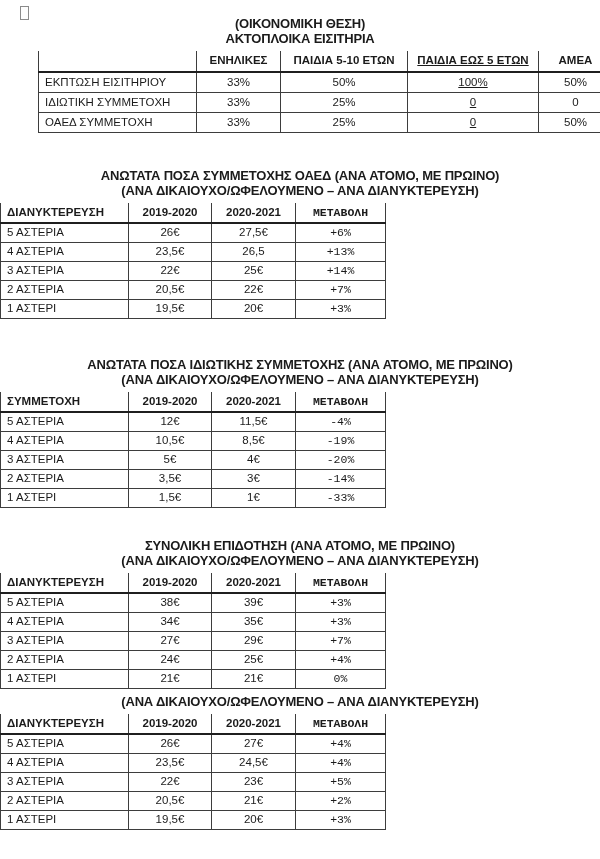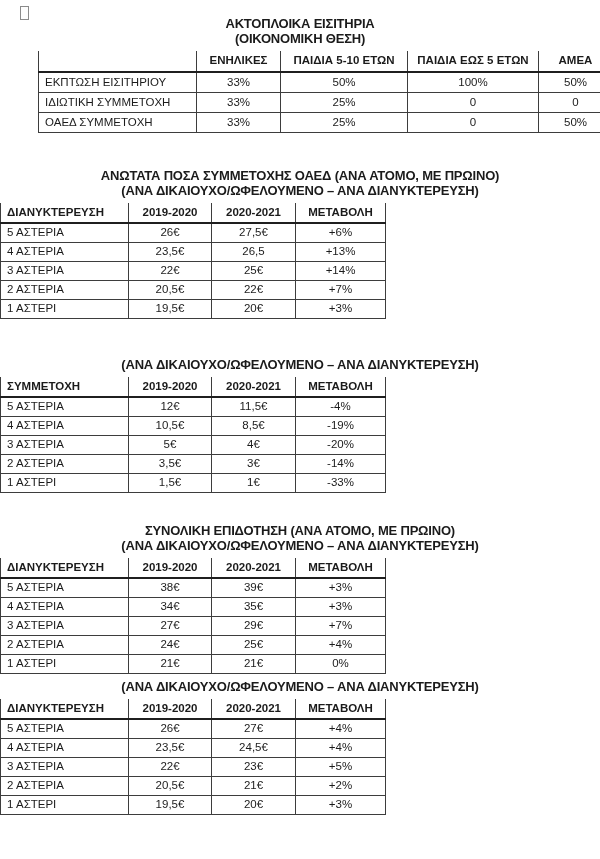--- a/index.html
+++ b/index.html
@@ -54,45 +54,45 @@
   tbody td { height: 18px; font-weight: normal; }
   th.c0, td.c0 { text-align: left; padding-left: 6px; }
 
   
   table.t1 { width: 527px; margin-left: 38px; }
   table.t1 thead th { height: 20px; }
   table.t1 tbody td { height: 19px; }
   table.t1 .w0 { width: 147px; }
   table.t1 .w1 { width: 75px; margin-left: 10px; }
   table.t1 .w2 { width: 118px; }
-  table.t1 .w3 { width: 122px; }
+  table.t1 .w3 { width: 122px; text-decoration: underline; }
   table.t1 .w4 { width: 65px; }
 
   
   table.t2 { width: 347px; }
   table.t2 .w0 { width: 117px; }
   table.t2 .w1 { width: 74px; }
   table.t2 .w2 { width: 75px; }
-  table.t2 .w3 { width: 81px; }
+  table.t2 .w3 { width: 81px; font-family: Liberation Mono, monospace; }
 
   
   .sec-0 { margin-top: 16px; }
   .sec-1 { margin-top: 35px; }
   .sec-2 { margin-top: 38px; }
   .sec-3 { margin-top: 30px; }
   .sec-4 { margin-top: 5px; }
 </style>
 </head>
 <body>
 
 <div class="missing-glyph"></div>
 
 <div class="sec sec-0">
+  <div class="title">(ΟΙΚΟΝΟΜΙΚΗ ΘΕΣΗ)</div>
   <div class="title">ΑΚΤΟΠΛΟΙΚΑ ΕΙΣΙΤΗΡΙΑ</div>
-  <div class="title">(ΟΙΚΟΝΟΜΙΚΗ ΘΕΣΗ)</div>
   <table class="t1">
       <thead>
         <tr>
           <th class="w0 c0"></th>
           <th class="w1">ΕΝΗΛΙΚΕΣ</th>
           <th class="w2">ΠΑΙΔΙΑ 5-10 ΕΤΩΝ</th>
           <th class="w3">ΠΑΙΔΙΑ ΕΩΣ 5 ΕΤΩΝ</th>
           <th class="w4">ΑΜΕΑ</th>
         </tr>
       </thead>
@@ -163,20 +163,21 @@
           <td class="w0 c0">1 ΑΣΤΕΡΙ</td>
           <td class="w1">19,5€</td>
           <td class="w2">20€</td>
           <td class="w3">+3%</td>
         </tr>
       </tbody>
     </table>
 </div>
 
 <div class="sec sec-2">
+  <div class="title">ΑΝΩΤΑΤΑ ΠΟΣΑ ΙΔΙΩΤΙΚΗΣ ΣΥΜΜΕΤΟΧΗΣ (ΑΝΑ ΑΤΟΜΟ, ΜΕ ΠΡΩΙΝΟ)</div>
   <div class="title">(ΑΝΑ ΔΙΚΑΙΟΥΧΟ/ΩΦΕΛΟΥΜΕΝΟ – ΑΝΑ ΔΙΑΝΥΚΤΕΡΕΥΣΗ)</div>
   <table class="t2">
       <thead>
         <tr>
           <th class="w0 c0">ΣΥΜΜΕΤΟΧΗ</th>
           <th class="w1">2019-2020</th>
           <th class="w2">2020-2021</th>
           <th class="w3">ΜΕΤΑΒΟΛΗ</th>
         </tr>
       </thead>

